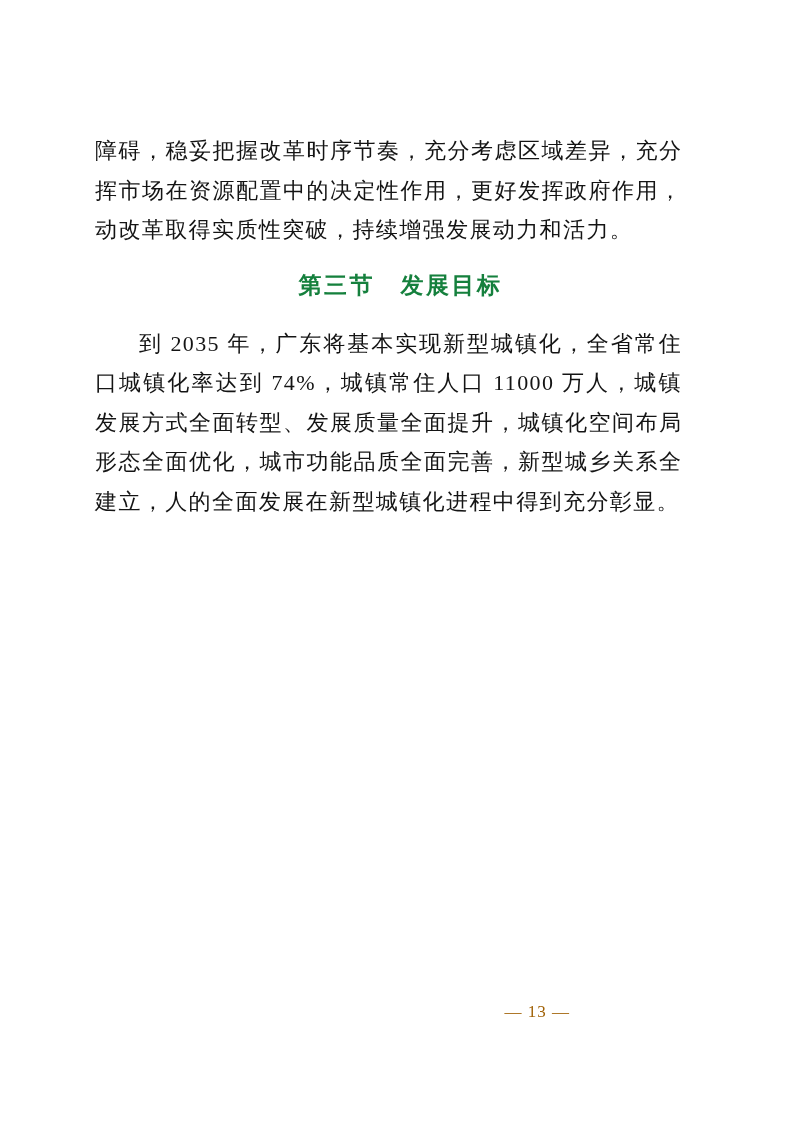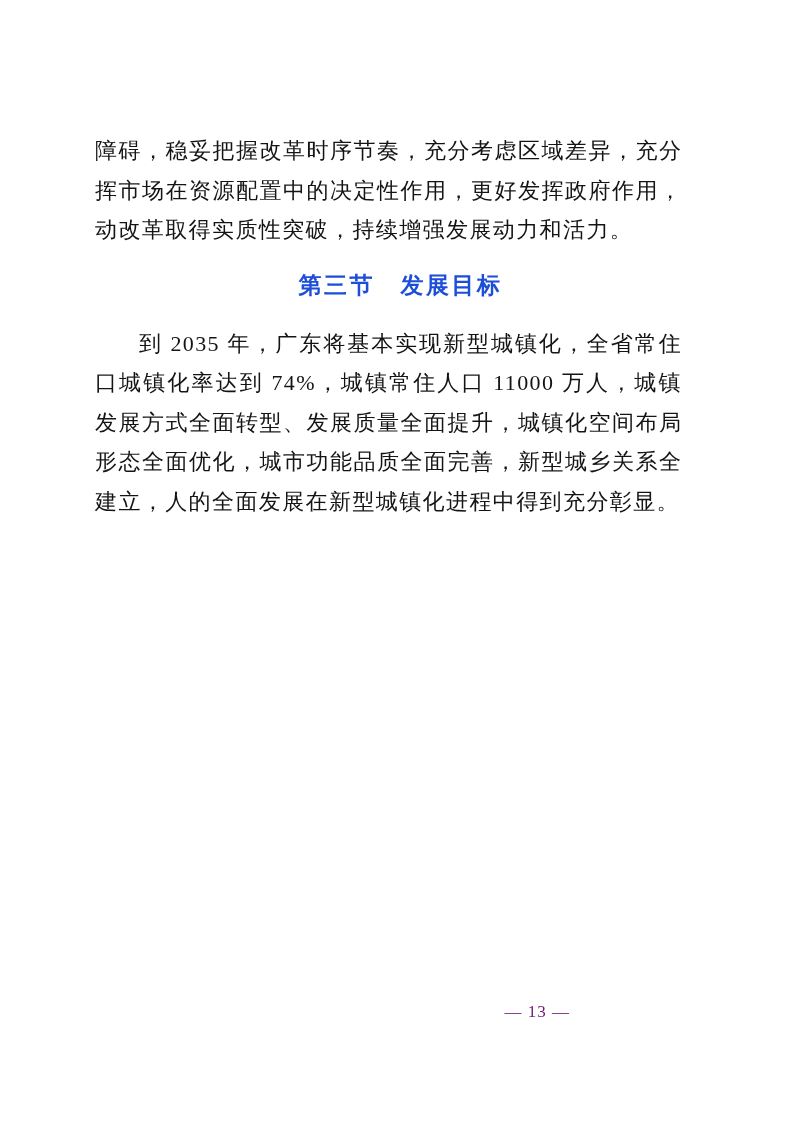--- a/index.html
+++ b/index.html
@@ -36,29 +36,29 @@
   .lead {
     font-weight: bold;
   }
   .section-heading {
     margin: 16px 0 19px 0;
     font-size: 23px;
     font-weight: bold;
     text-align: center;
     letter-spacing: 2.5px;
     line-height: 39px;
-    color: #1d4ed8;
+    color: #15803d;
   }
   .page-number {
     position: absolute;
     top: 1002px;
     right: 112px;
     font-size: 17px;
     letter-spacing: 1px;
-    color: #701a75;
+    color: #a16207;
     white-space: nowrap;
   }
 </style>
 </head>
 <body>
 
 <div class="page">
   <div class="body-col">
 
     <p><span>障碍，稳妥把握改革时序节奏，充分考虑区域差异，充分发挥市场在资源配置中的决定性作用，更好发挥政府作用，推动改革取得实质性突破，持续增强发展动力和活力。</span></p>

